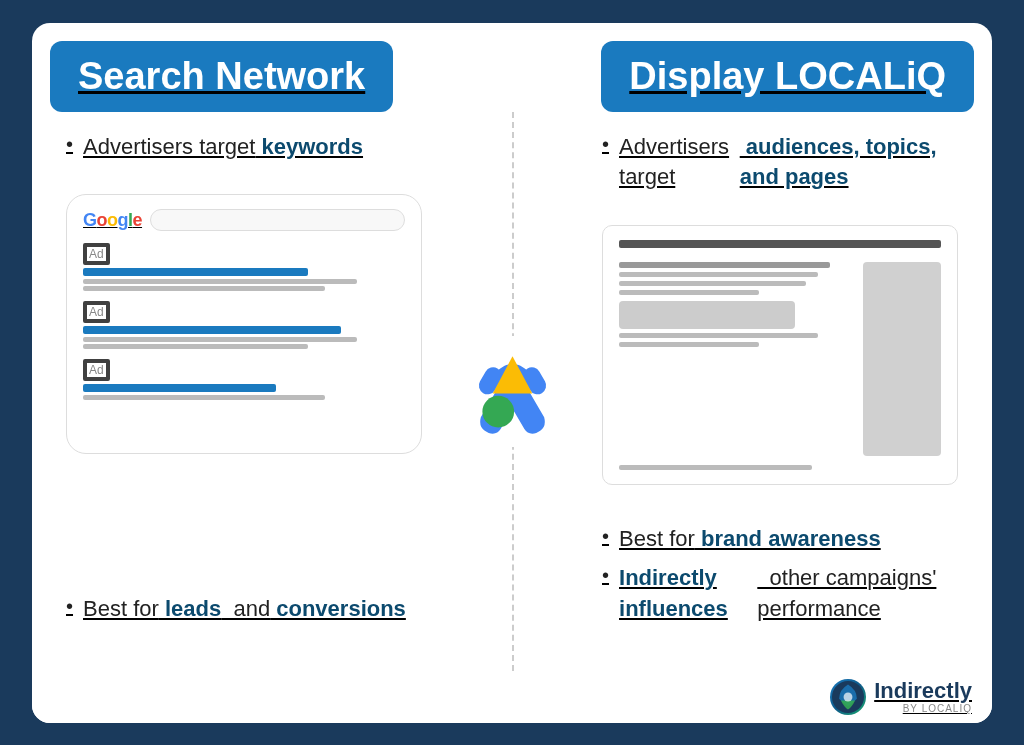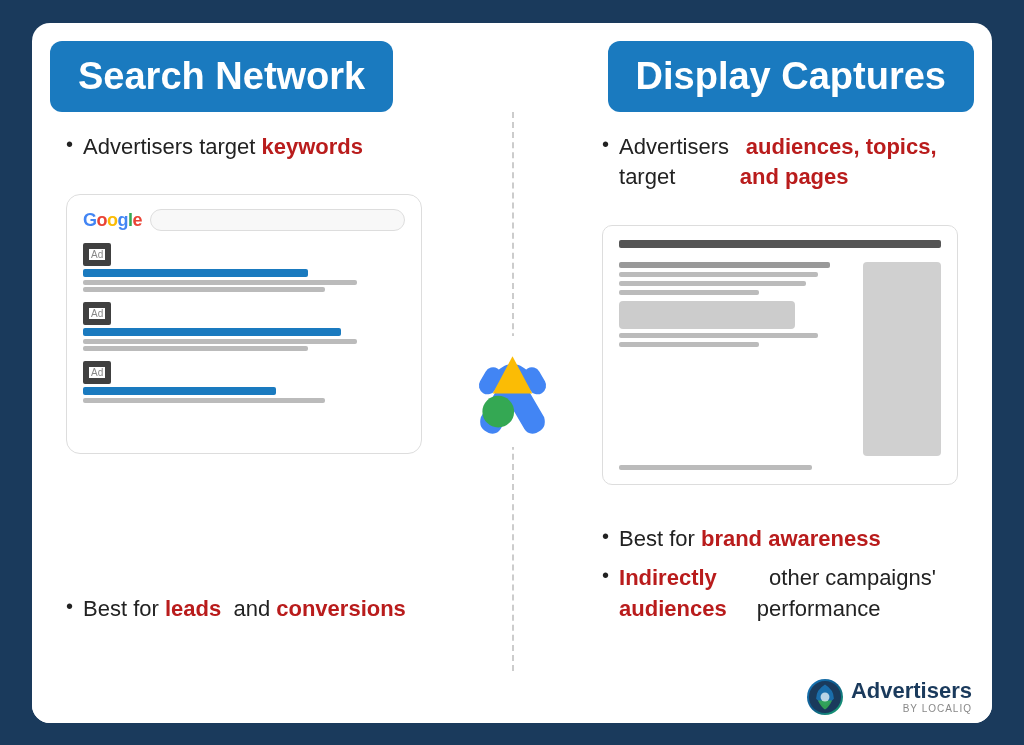--- a/index.html
+++ b/index.html
@@ -15,20 +15,21 @@
     .card {
       background: white;
       border-radius: 18px;
       width: 960px;
       height: 700px;
       position: relative;
       display: flex;
       flex-direction: column;
       overflow: hidden;
       padding: 0;
+      text-decoration: underline;
     }
     .top-section {
       display: flex;
       flex: 0 0 auto;
     }
     .header-left {
       background: #1a7abf;
       border-radius: 12px;
       margin: 18px 0 0 18px;
       padding: 14px 28px;
@@ -86,27 +87,27 @@
     }
     .bullet-list li::before {
       content: '•';
       margin-right: 10px;
       font-size: 20px;
       color: #222;
       flex-shrink: 0;
       line-height: 1.2;
     }
     .highlight-blue {
-      color: #b91c1c;
+      color: #0c4a6e;
       font-weight: 700;
     }
     .google-mockup {
       background: white;
       border: 1.5px solid #ddd;
-      border-radius: 14px;
+      border-radius: 20px;
       padding: 14px 16px;
       margin: 6px 0 10px 0;
       flex: 1;
       max-height: 260px;
       overflow: hidden;
     }
     .google-logo-row {
       display: flex;
       align-items: center;
       margin-bottom: 12px;
@@ -125,23 +126,23 @@
       flex: 1;
       height: 22px;
       border: 1px solid #ddd;
       border-radius: 14px;
       background: #f8f8f8;
     }
     .ad-result {
       margin-bottom: 10px;
     }
     .ad-label {
-      font-size: 10px;
+      font-size: 12px;
       color: #888;
-      border: 6px solid #404040;
+      border: 4px solid #404040;
       padding: 0 2px;
       border-radius: 2px;
       display: inline-block;
       margin-bottom: 3px;
     }
     .ad-title-bar {
       height: 8px;
       background: #1a7abf;
       border-radius: 2px;
       margin-bottom: 3px;
@@ -243,21 +244,21 @@
 <body>
 
 <div class="card">
 
   <div class="top-section">
     <div class="header-left">
       <h1>Search Network</h1>
     </div>
     <div style="flex:1"></div>
     <div class="header-right">
-      <h1>Display Captures</h1>
+      <h1>Display LOCALiQ</h1>
     </div>
   </div>
 
   <div class="main-content">
 
     <div class="left-panel">
 
       <ul class="bullet-list">
         <li>
           Advertisers target <span class="highlight-blue">&nbsp;keywords</span>
@@ -350,35 +351,35 @@
           <div class="display-img-col"></div>
         </div>
         <div class="disp-line light" style="width:60%;margin-top:4px"></div>
       </div>
 
       <ul class="bullet-list bottom-bullets">
         <li>
           Best for <span class="highlight-blue">&nbsp;brand awareness</span>
         </li>
         <li>
-          <span class="highlight-blue">Indirectly audiences</span>&nbsp; other campaigns' performance
+          <span class="highlight-blue">Indirectly influences</span>&nbsp; other campaigns' performance
         </li>
       </ul>
     </div>
   </div>
 
   <div class="footer-bar">
     <div class="wordstream-logo">
       <div class="ws-icon">
         <svg width="32" height="32" viewBox="0 0 36 36">
           <circle cx="18" cy="18" r="18" fill="#1a3a5c"></circle>
           <path d="M18 4 Q28 10 28 20 Q22 26 18 28 Q14 26 8 20 Q8 10 18 4Z" fill="#1a7abf" opacity="0.8"></path>
           <path d="M10 22 Q14 30 18 32 Q22 30 26 22" fill="#34A853" opacity="0.9"></path>
           <circle cx="18" cy="18" r="5" fill="white" opacity="0.7"></circle>
         </svg>
       </div>
       <div class="ws-text-col">
-        <span class="ws-main">Advertisers</span>
+        <span class="ws-main">Indirectly</span>
         <span class="ws-sub">By LOCALiQ</span>
       </div>
     </div>
   </div>
 </div>
 
 </body></html>

